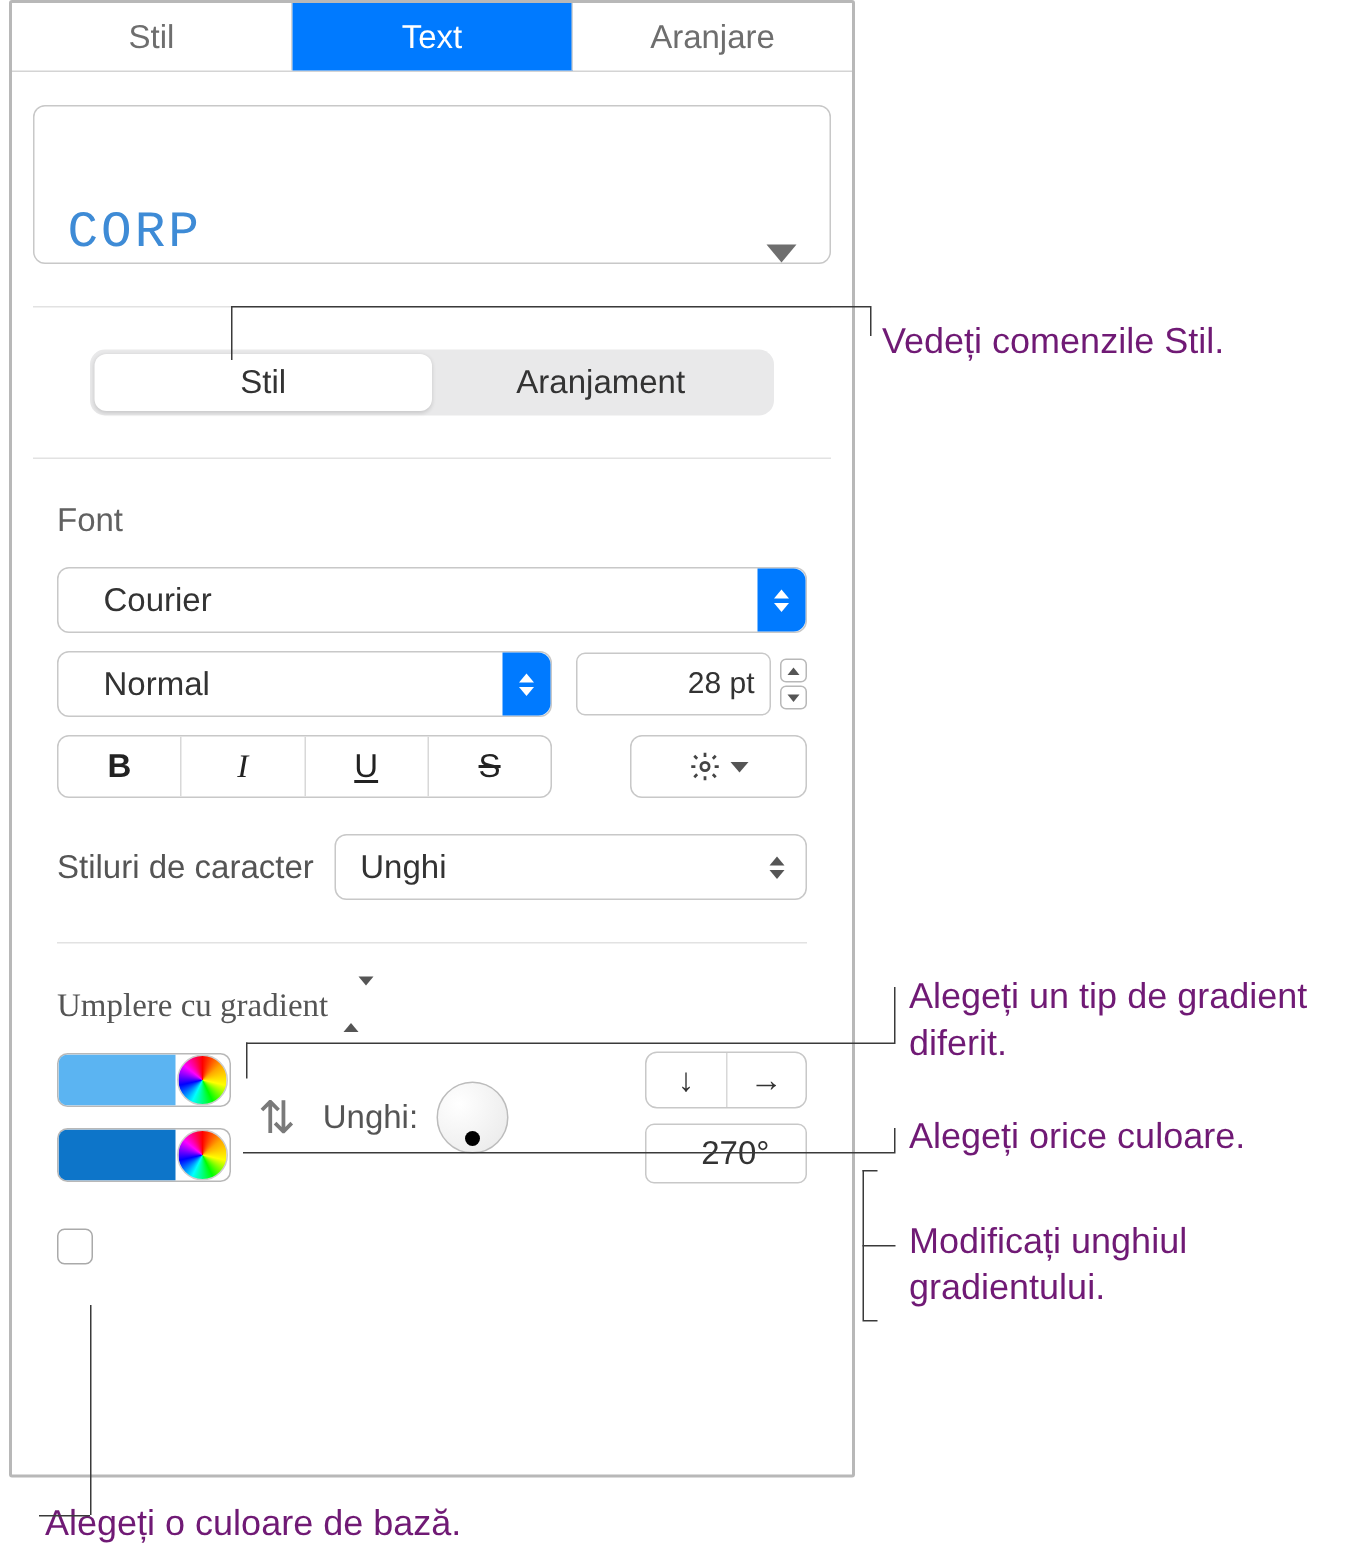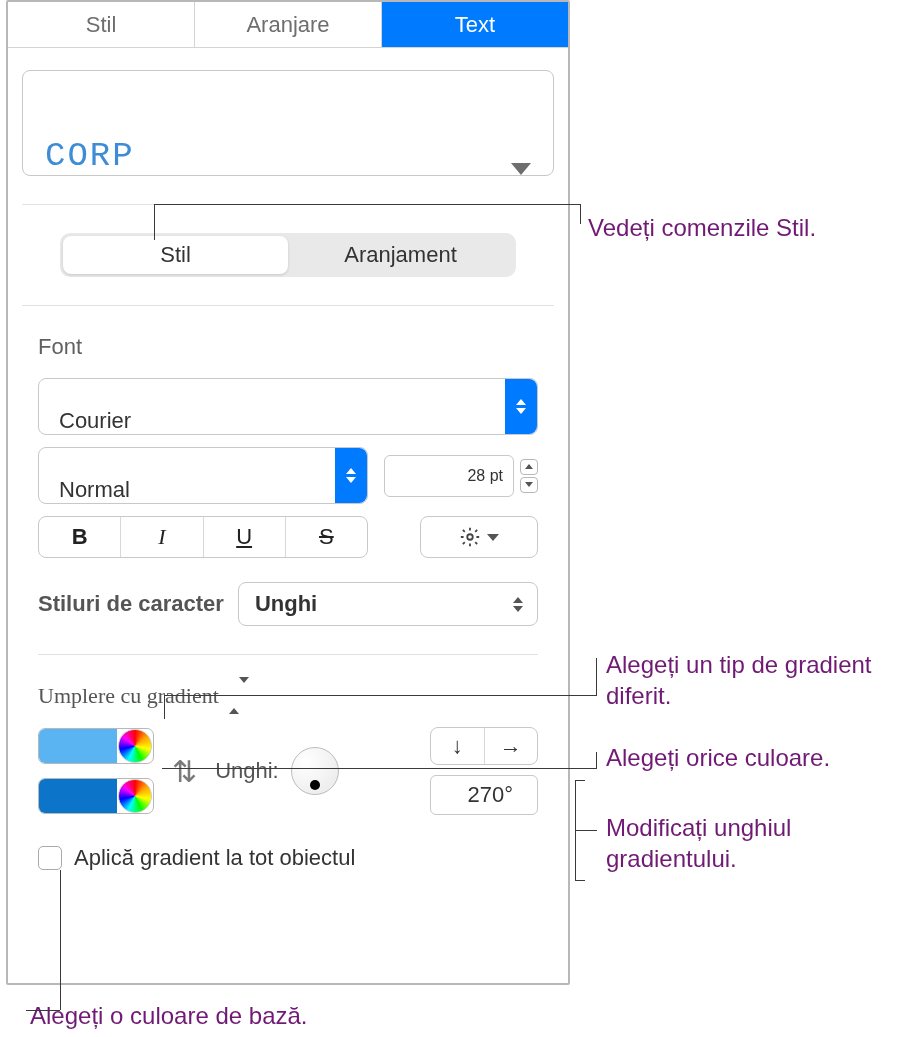--- a/index.html
+++ b/index.html
@@ -98,27 +98,27 @@
 
     .section-margin { padding: 0 30px; }
     .section-label {
       font-size: 22px;
       color: #616161;
       margin: 26px 0 18px 0;
     }
 
     .popup {
       display: flex;
-      align-items: flex-end;
+      align-items: center;
       justify-content: space-between;
       border: 1px solid #c8c8c8;
       border-radius: 8px;
       background: #fff;
-      height: 57px;
-      padding-left: 20px;
+      height: 44px;
+      padding-left: 30px;
       cursor: pointer;
     }
     .popup-cap {
       width: 32px;
       height: 100%;
       background: #007aff;
       border-radius: 0 8px 8px 0;
       display: flex;
       flex-direction: column;
       align-items: center;
@@ -137,21 +137,21 @@
 
     .size-field {
       flex: 1;
       display: flex;
       align-items: center;
       justify-content: flex-end;
       border: 1px solid #c8c8c8;
       border-radius: 6px;
       height: 42px;
       padding-right: 10px;
-      font-size: 16px;
+      font-size: 20px;
     }
     .stepper {
       display: flex;
       flex-direction: column;
       gap: 2px;
       margin-left: 6px;
     }
     .stepper .stp {
       width: 18px; height: 16px;
       border: 1px solid #b8b8b8;
@@ -205,21 +205,21 @@
     .gear-icon {
       width: 22px; height: 22px;
     }
     .small-chev-down {
       width: 0; height: 0;
       border-left: 6px solid transparent;
       border-right: 6px solid transparent;
       border-top: 7px solid #555;
     }
 
-    .char-row { display: flex; align-items: center; gap: 14px; margin-top: 24px; font-weight: bold; }
+    .char-row { display: flex; align-items: center; gap: 14px; margin-top: 24px; }
     .char-label { font-size: 22px; color: #555; }
     .char-popup {
       flex: 1;
       border: 1px solid #c8c8c8;
       border-radius: 8px;
       height: 44px;
       display: flex;
       align-items: center;
       justify-content: space-between;
       padding: 0 14px 0 16px;
@@ -345,22 +345,22 @@
       z-index: 5;
     }
   </style>
 </head>
 <body>
 
 <div class="panel">
 
   <div class="top-tabs">
     <div class="top-tab">Stil</div>
+    <div class="top-tab active">Text</div>
     <div class="top-tab">Aranjare</div>
-    <div class="top-tab active">Text</div>
   </div>
 
   <div class="style-block">
     <div class="paragraph-style">
       <span class="paragraph-style-name">CORP</span>
       <span class="chevron-down"></span>
     </div>
 
     <div class="hr"></div>
 
@@ -470,21 +470,20 @@
           <div class="dbtn">→</div>
         </div>
         <div class="angle-field">
           <span>270°</span>
         </div>
       </div>
     </div>
 
     <div class="check-row">
       <div class="checkbox"></div>
-      <span class="check-label">Aplică gradient la tot obiectul</span>
     </div>
   </div>
 
 </div>
 
 <div class="callout" style="left:588px; top:212px;">Vedeți comenzile Stil.</div>
 <div class="callout" style="left:606px; top:649px; width:280px;">Alegeți un tip de gradient diferit.</div>
 <div class="callout" style="left:606px; top:742px;">Alegeți orice culoare.</div>
 <div class="callout" style="left:606px; top:812px; width:280px;">Modificați unghiul gradientului.</div>
 <div class="callout" style="left:30px; top:1000px;">Alegeți o culoare de bază.</div>

